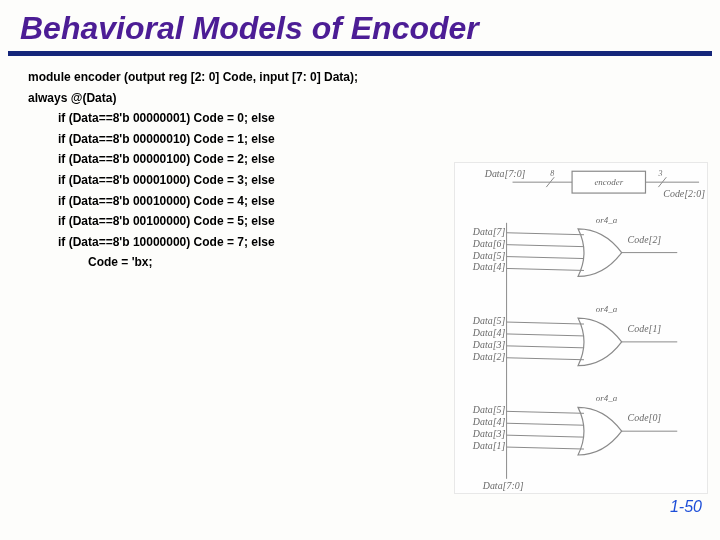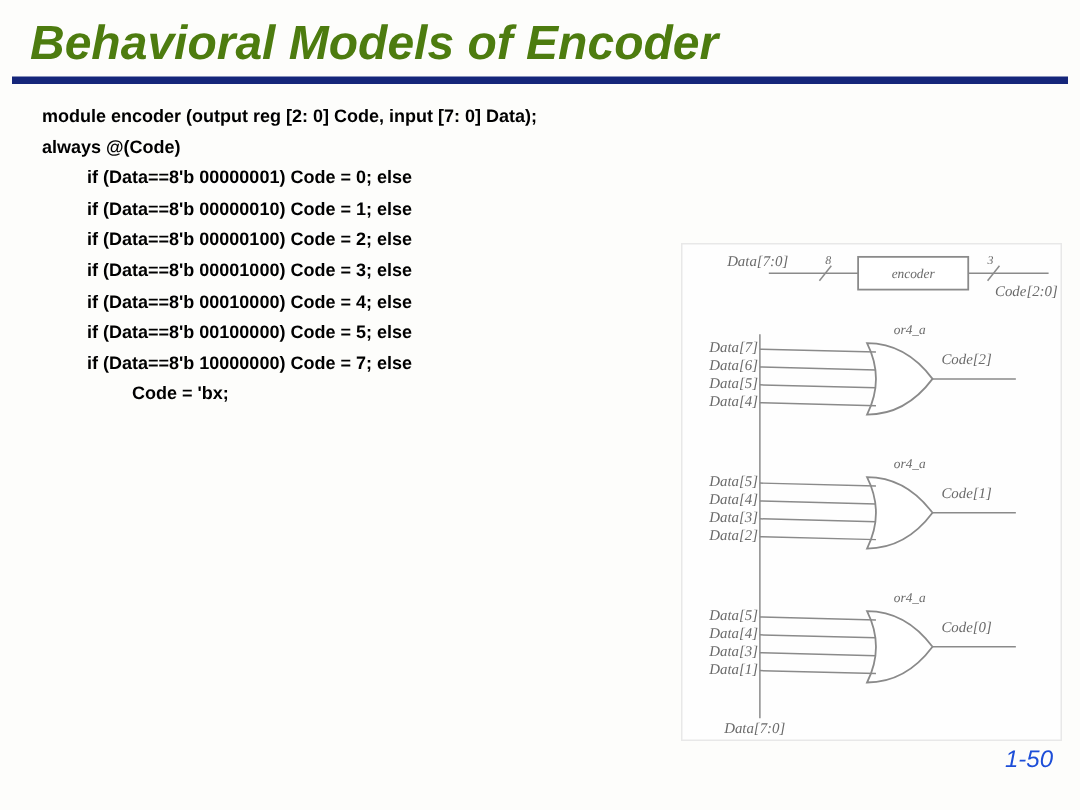--- a/index.html
+++ b/index.html
@@ -4,21 +4,21 @@
 <style>
   * { box-sizing: border-box; margin: 0; padding: 0; }
   body {
     width: 720px; height: 540px;
     background: #fdfdfb;
     font-family: Arial, Helvetica, sans-serif;
     position: relative;
     overflow: hidden;
   }
   .title {
-    color: #4d7c0f;
+    color: #4c1d95;
     font-size: 32px;
     font-weight: bold;
     font-style: italic;
     padding: 10px 8px 2px 20px;
   }
   .title-underline {
     height: 5px;
     background: #15267a;
     margin: 2px 8px 14px 8px;
   }
@@ -54,21 +54,21 @@
   .enc { fill: #fff; stroke: #8a8a8a; stroke-width: 1.2; }
 </style>
 </head>
 <body>
 
 <div class="title">Behavioral Models of Encoder</div>
 <div class="title-underline"></div>
 
 <div class="content">
   <div class="line">module encoder (output reg [2: 0] Code, input [7: 0] Data);</div>
-  <div class="line">always @(Code)</div>
+  <div class="line">always @(Data)</div>
   <div class="line indent1">if (Data==8'b 00000001)  Code = 0; else</div>
   <div class="line indent1">if (Data==8'b 00000010)  Code = 1; else</div>
   <div class="line indent1">if (Data==8'b 00000100)  Code = 2; else</div>
   <div class="line indent1">if (Data==8'b 00001000)  Code = 3; else</div>
   <div class="line indent1">if (Data==8'b 00010000)  Code = 4; else</div>
   <div class="line indent1">if (Data==8'b 00100000)  Code = 5; else</div>
   <div class="line indent1">if (Data==8'b 10000000)  Code = 7; else</div>
   <div class="line indent2">Code = 'bx;</div>
 </div>
 

